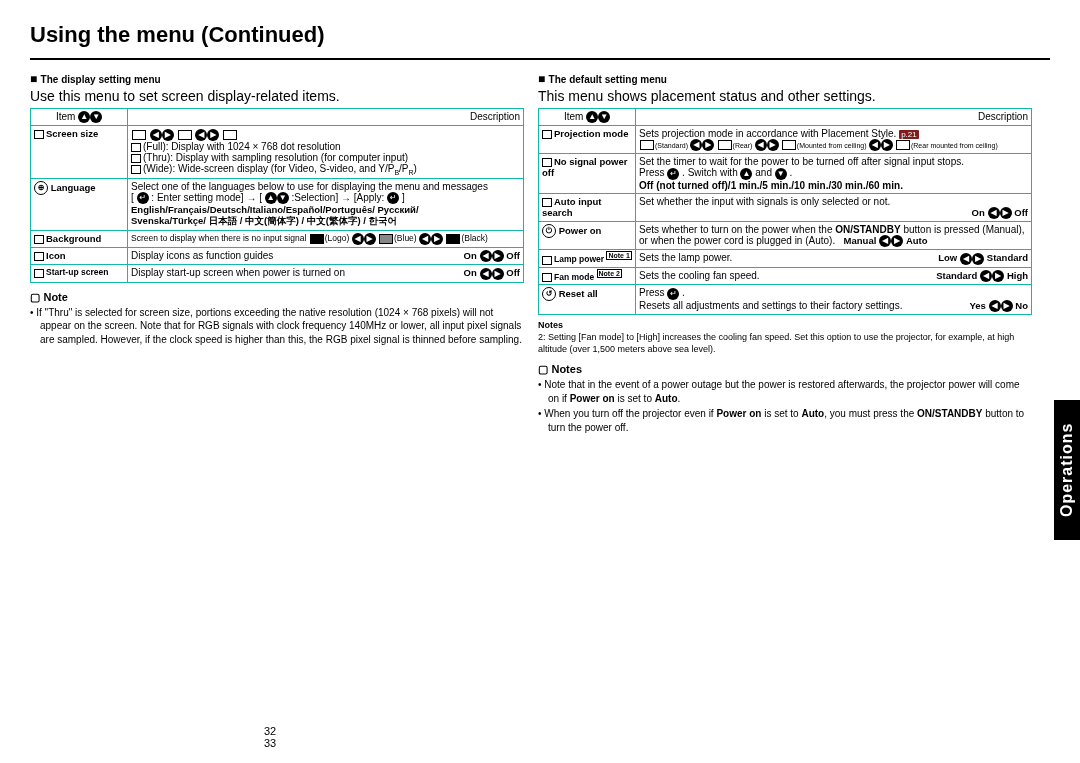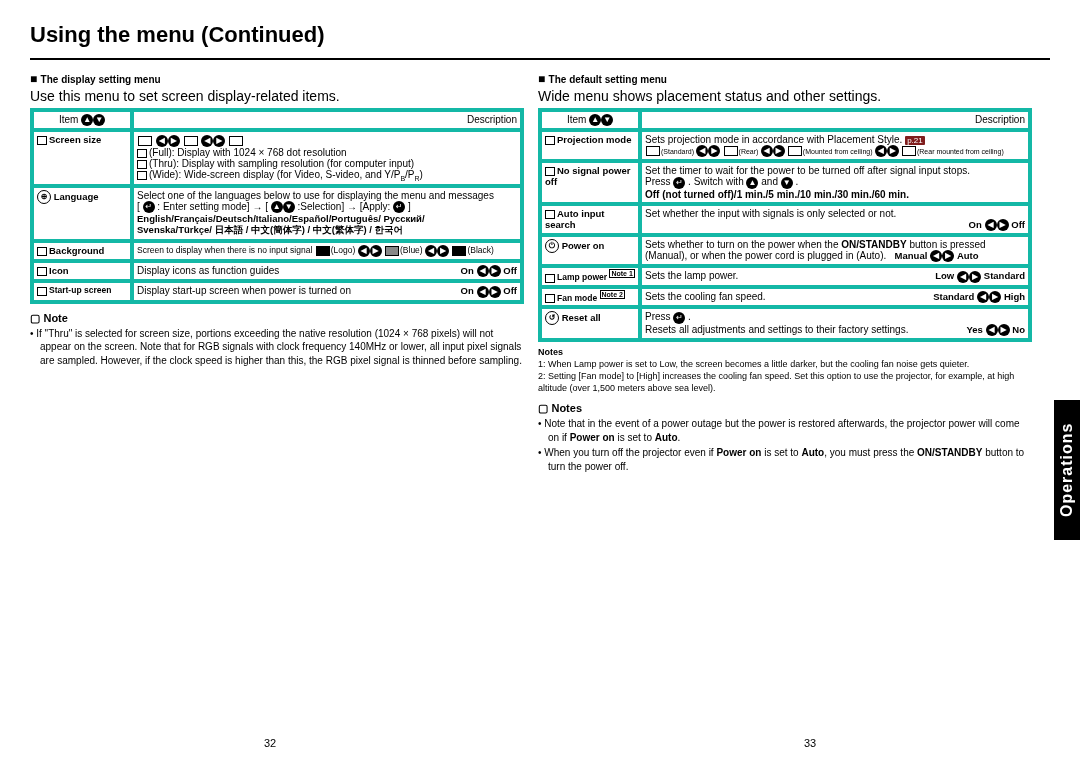--- a/index.html
+++ b/index.html
@@ -47,21 +47,21 @@
   .intro {
     font-size: 14px;
     margin-bottom: 4px;
   }
   table.setting {
     width: 100%;
     border-collapse: collapse;
     font-size: 10px;
   }
   table.setting th, table.setting td {
-    border: 4px solid #14b8a6;
+    border: 1px solid #14b8a6;
     vertical-align: top;
     padding: 2px 3px;
   }
   .th-item {
     width: 90px;
     font-weight: normal;
     text-align: center;
     background: #fff;
   }
   .th-desc {
@@ -97,20 +97,21 @@
   }
   .bullet::before {
     content: "• ";
   }
   .footer {
     position: absolute;
     bottom: 14px;
     left: 0;
     right: 0;
     display: flex;
+    flex-direction: column;
   }
   .footer .pg {
     width: 50%;
     text-align: center;
     font-size: 11px;
   }
   .side-tab {
     position: absolute;
     right: 0;
     top: 400px;
@@ -268,21 +269,21 @@
         </tr>
       </tbody>
         </table>
 
       <div class="note-head">▢ <span>Note</span></div>
       <div class="note-body bullet">If "Thru" is selected for screen size, portions exceeding the native resolution (1024 × 768 pixels) will not appear on the screen. Note that for RGB signals with clock frequency 140MHz or lower, all input pixel signals are sampled. However, if the clock speed is higher than this, the RGB pixel signal is thinned before sampling.</div>
     </div>
 
     <div class="col">
       <div class="section-head">The default setting menu</div>
-      <div class="intro">Wide menu shows placement status and other settings.</div>
+      <div class="intro">This menu shows placement status and other settings.</div>
 
       <table class="setting">
         <tbody>
             <tr>
           <th class="th-item">
             <span>Item</span>
             <span class="ic">▲</span><span class="ic">▼</span>
           </th>
           <th class="th-desc">Description</th>
         </tr>
@@ -375,21 +376,20 @@
                   <span>Resets all adjustments and settings to their factory settings.</span>
             <span style="white-space:nowrap;">&nbsp;<span class="opt">Yes</span> <span class="ic">◀</span><span class="ic">▶</span> <span class="opt">No</span></span>
                 </div>
           </td>
         </tr>
       </tbody>
         </table>
 
       <div class="small-notes">
         <div class="nh">Notes</div>
-        <div>1: When Lamp power is set to Low, the screen becomes a little darker, but the cooling fan noise gets quieter.</div>
         <div>2: Setting [Fan mode] to [High] increases the cooling fan speed. Set this option to use the projector, for example, at high altitude (over 1,500 meters above sea level).</div>
       </div>
 
       <div class="note-head">▢ <span>Notes</span></div>
       <div class="note-body">
         <div class="bullet">
           <span>Note that in the event of a power outage but the power is restored afterwards, the projector power will come on if </span><b>Power on</b><span> is set to </span><b>Auto</b><span>.</span>
         </div>
         <div class="bullet">
           <span>When you turn off the projector even if </span><b>Power on</b><span> is set to </span><b>Auto</b><span>, you must press the </span><b>ON/STANDBY</b><span> button to turn the power off.</span>

